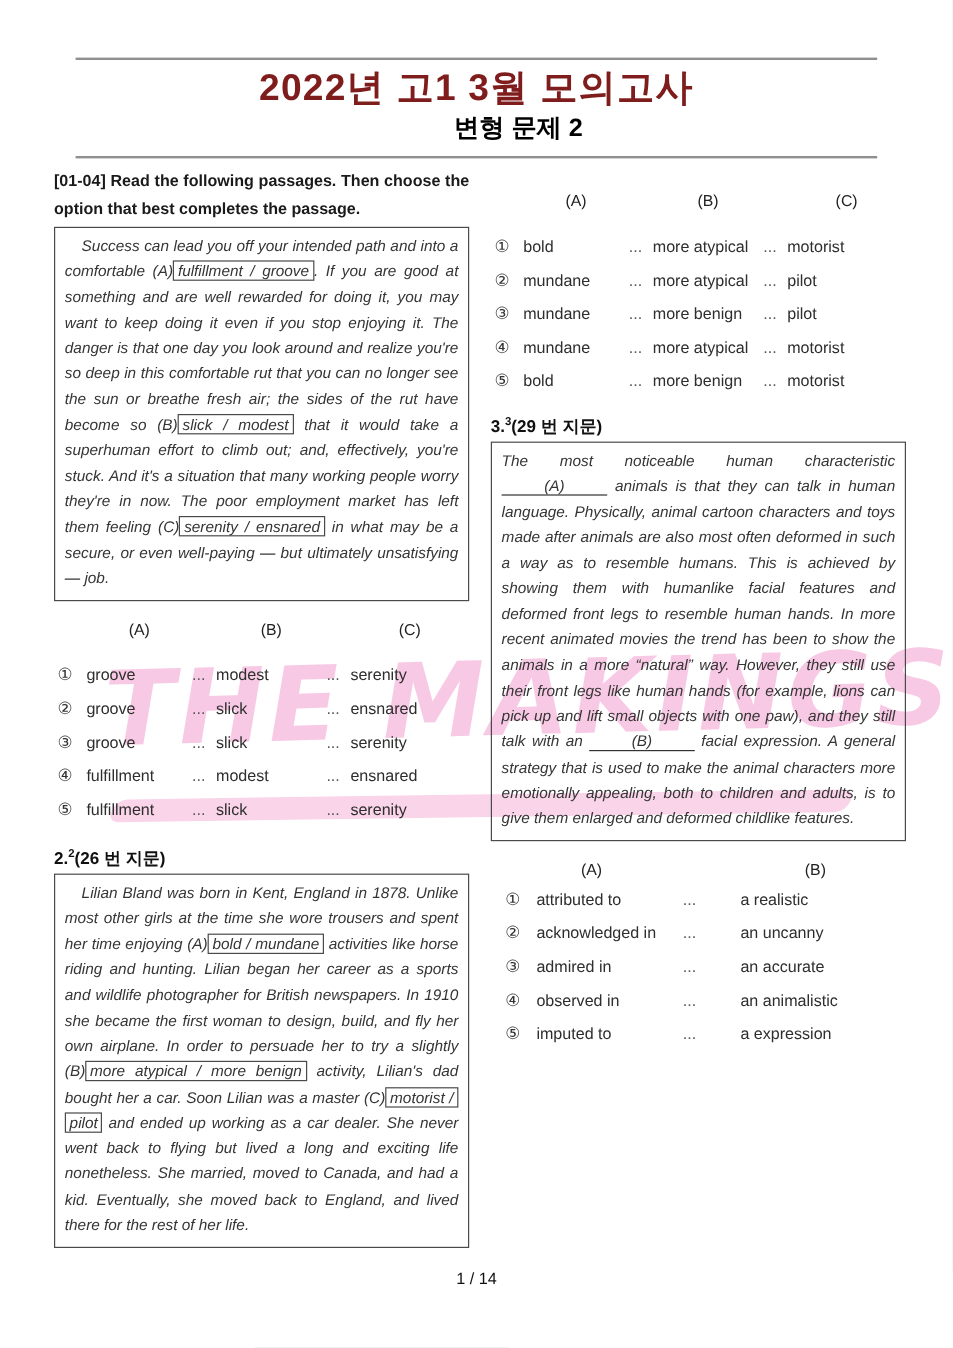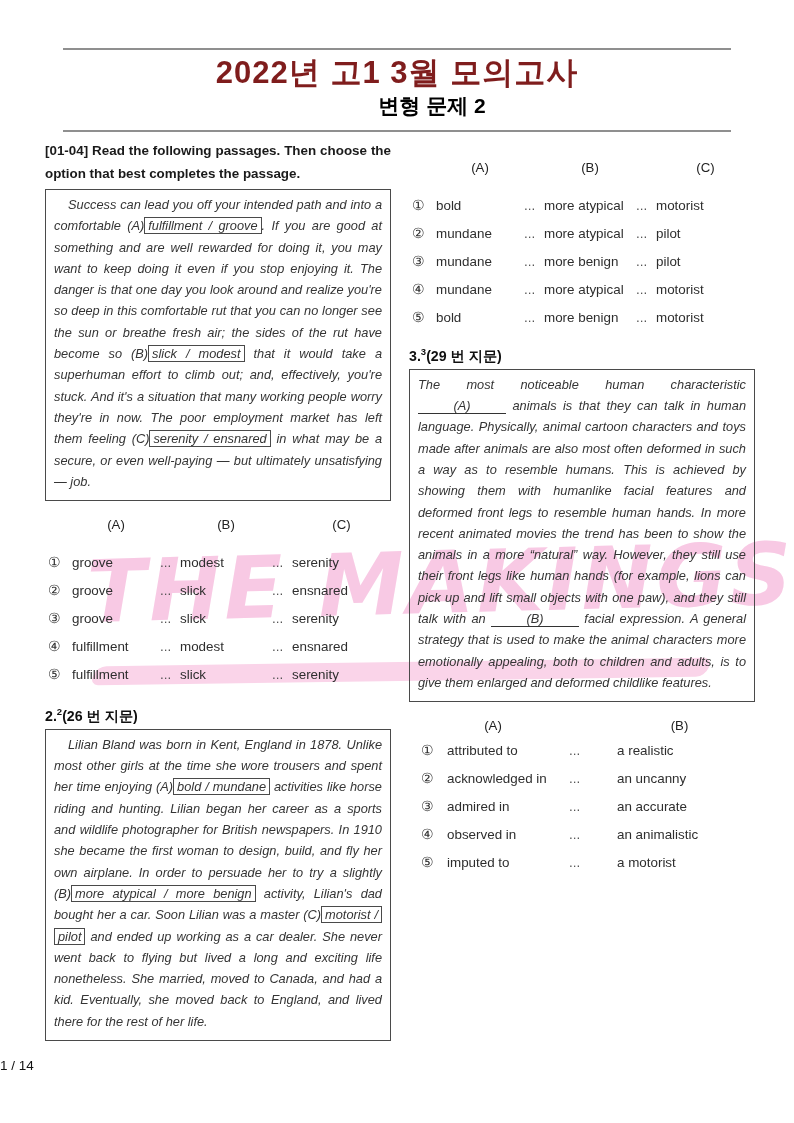--- a/index.html
+++ b/index.html
@@ -52,21 +52,21 @@
   .opt-head span { text-align:center; }
   .opt-row {
     display:grid; grid-template-columns:24px 88px 20px 92px 20px 1fr;
     padding-left:3px; margin-bottom:7px; font-size:13.4px; line-height:21px;
     color:#2e2e2e; align-items:baseline;
   }
   .opt-row.two { grid-template-columns:26px 122px 48px 1fr; padding-left:12px; }
   .opt-num { font-size:14px; color:#333; }
   .opt-dots { color:#555; }
   .footer {
-    position:absolute; top:1058px; left:0; width:100%; 
+    position:absolute; top:1058px; left:0; width:100%; text-align:center;
     font-size:13.5px; color:#111; z-index:1;
   }
   .watermark-text {
     position:absolute; left:86px; top:542px; z-index:0;
     font-family:"DejaVu Sans", sans-serif; font-style:italic; font-weight:bold;
     font-size:86px; letter-spacing:3px; white-space:nowrap;
     color:#f8c9e4; transform:rotate(-1.5deg); transform-origin:left top;
   }
   .watermark-bar {
     position:absolute; left:95px; top:662px; width:612px; height:19px;
@@ -216,19 +216,19 @@
         <div class="opt-row two">
           <span class="opt-num">④</span>
           <span class="opt-word">observed in</span>
           <span class="opt-dots">...</span>
           <span class="opt-word">an animalistic</span>
         </div>
         <div class="opt-row two">
           <span class="opt-num">⑤</span>
           <span class="opt-word">imputed to</span>
           <span class="opt-dots">...</span>
-          <span class="opt-word">a motorist</span>
+          <span class="opt-word">a expression</span>
         </div>
       </div>
     </div>
 
   <div class="footer">1 / 14</div>
 </div>
 
 </body></html>

